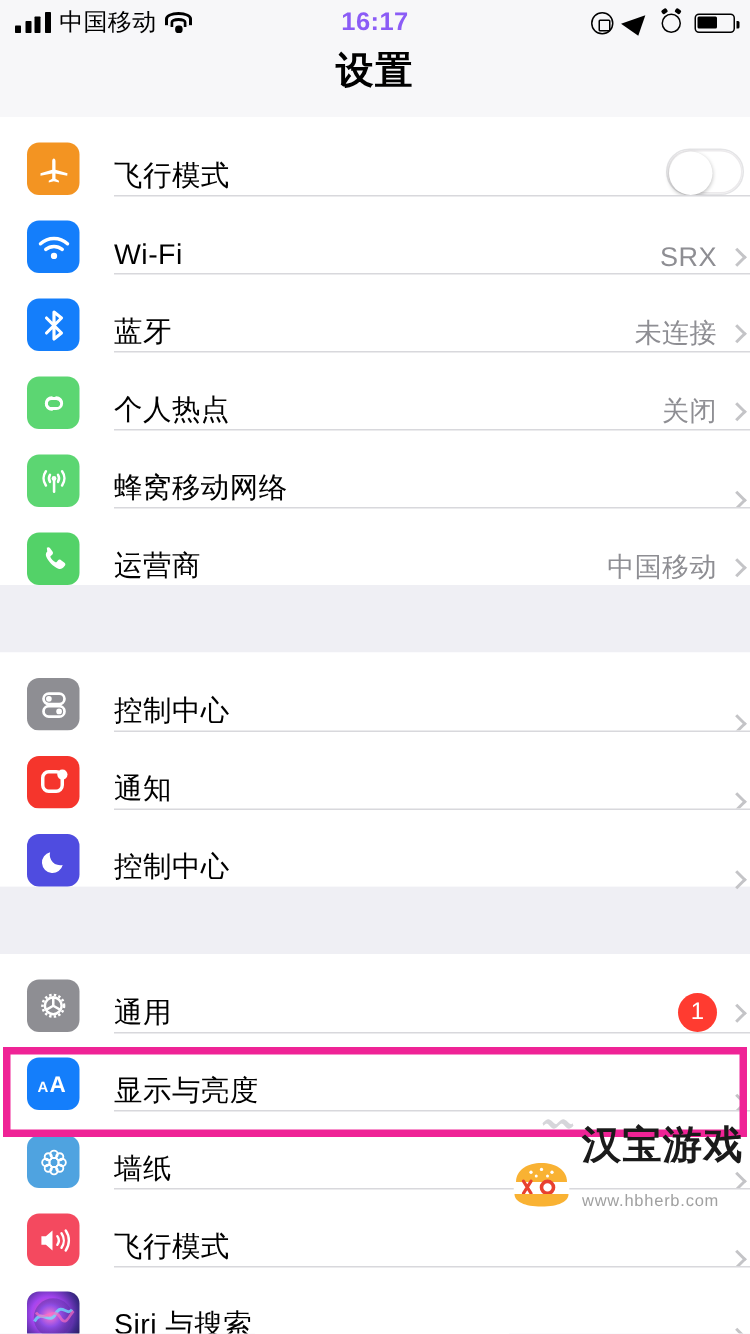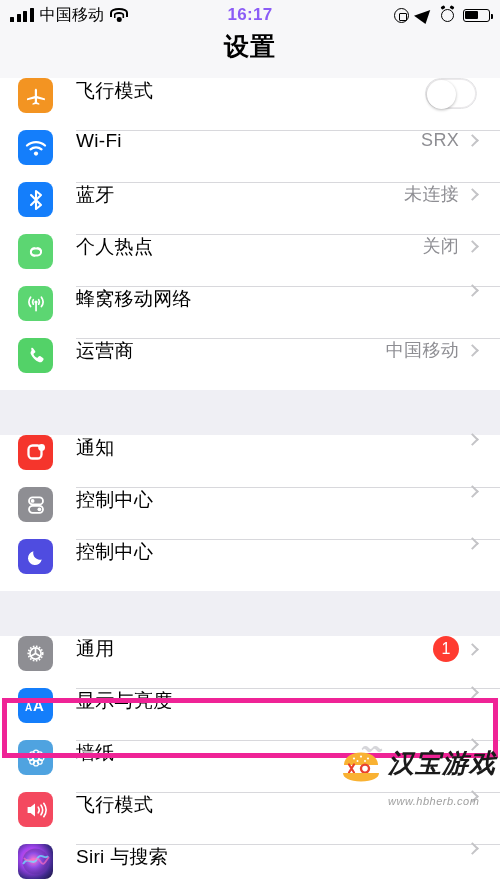--- a/index.html
+++ b/index.html
@@ -92,41 +92,41 @@
     display: flex; justify-content: center;
   }
   .nav-title { font-size: 25px; font-weight: bold; color: #000; letter-spacing: 1px; }
 
   
   .list-area { background: #efeff4; }
   .group { background: #fff; }
   .gap { height: 45px; background: #efeff4; }
   .row {
     height: 52px;
-    display: flex; align-items: flex-start;
+    display: flex; align-items: flex-end;
     padding-left: 18px;
     position: relative;
     background: #fff;
   }
   .row + .row::before {
     content: ""; position: absolute; left: 76px; right: 0; top: 0;
     height: 1px; background: #d8d8dc;
   }
   .icon-box {
     width: 35px; height: 35px; border-radius: 8px; flex: none;
     display: flex; align-items: center; justify-content: center;
     position: relative; overflow: hidden;
   }
   .row-label {
     margin-left: 23px; font-size: 19px; color: #000; letter-spacing: 0.3px;
     white-space: nowrap;
   }
   .row-right {
     margin-left: auto; display: flex; align-items: center; gap: 9px;
-    padding-right: 23px;
+    padding-right: 4px;
   }
   .row-value { font-size: 18px; color: #8e8e93; letter-spacing: 0.3px; }
   .chev {
     width: 9px; height: 9px;
     border-top: 2.2px solid #c4c4c7; border-right: 2.2px solid #c4c4c7;
     transform: rotate(45deg);
     flex: none;
   }
   .badge {
     min-width: 26px; height: 26px; border-radius: 13px;
@@ -170,21 +170,21 @@
   .ic-sound { background: #f4495f; }
   .ic-siri {
     background: radial-gradient(circle at 40% 42%, #ff52b0 0%, #a445f0 38%, #3f2a8c 70%, #141233 100%);
   }
   .glyph { position: absolute; inset: 0; display: flex; align-items: center; justify-content: center; }
   .glyph svg { display: block; }
 
   
   .watermark {
     position: absolute; right: 4px; bottom: 18px;
-    display: flex; align-items: flex-start; gap: 6px; z-index: 40; font-style: italic;
+    display: flex; align-items: flex-end; gap: 6px; z-index: 40;
   }
   .wm-logo {
     width: 42px; height: 34px; position: relative;
   }
   .wm-txt { display: flex; flex-direction: column; line-height: 1; }
   .wm-main {
     font-size: 26px; font-weight: bold; color: #1a1a1a;
     letter-spacing: 1px;
   }
   .wm-sub { font-size: 11px; color: #a0a0a0; margin-top: 20px; letter-spacing: 0.5px; }
@@ -328,46 +328,46 @@
           <span class="chev"></span>
         </div>
       </div>
     </div>
 
     <div class="gap"></div>
 
     <div class="group">
 
       <div class="row">
-        <div class="icon-box ic-notify">
-          <span class="glyph">
-              <svg width="24" height="24" viewBox="0 0 24 24">
-            <rect x="4.5" y="4.5" width="13" height="13" rx="4" fill="none" stroke="#fff" stroke-width="2.3"></rect>
-            <circle cx="17.6" cy="6.4" r="3.4" fill="#fff"></circle>
-          </svg>
-            </span>
-        </div>
-        <div class="row-label">通知</div>
-        <div class="row-right">
-          <span class="chev"></span>
-        </div>
-      </div>
-
-      <div class="row">
         <div class="icon-box ic-cc">
           <span class="glyph">
               <svg width="24" height="24" viewBox="0 0 24 24">
             <rect x="5" y="4.4" width="14" height="7" rx="3.5" fill="none" stroke="#fff" stroke-width="1.8"></rect>
             <circle cx="8.6" cy="7.9" r="1.9" fill="#fff"></circle>
             <rect x="5" y="12.8" width="14" height="7" rx="3.5" fill="none" stroke="#fff" stroke-width="1.8"></rect>
             <circle cx="15.4" cy="16.3" r="1.9" fill="#fff"></circle>
           </svg>
             </span>
         </div>
         <div class="row-label">控制中心</div>
+        <div class="row-right">
+          <span class="chev"></span>
+        </div>
+      </div>
+
+      <div class="row">
+        <div class="icon-box ic-notify">
+          <span class="glyph">
+              <svg width="24" height="24" viewBox="0 0 24 24">
+            <rect x="4.5" y="4.5" width="13" height="13" rx="4" fill="none" stroke="#fff" stroke-width="2.3"></rect>
+            <circle cx="17.6" cy="6.4" r="3.4" fill="#fff"></circle>
+          </svg>
+            </span>
+        </div>
+        <div class="row-label">通知</div>
         <div class="row-right">
           <span class="chev"></span>
         </div>
       </div>
 
       <div class="row">
         <div class="icon-box ic-dnd">
           <span class="glyph">
               <svg width="22" height="22" viewBox="0 0 22 22">
             <path fill="#fff" d="M16.8 13.6A6.9 6.9 0 0 1 8.4 5.2a7 7 0 1 0 8.4 8.4z"></path>

